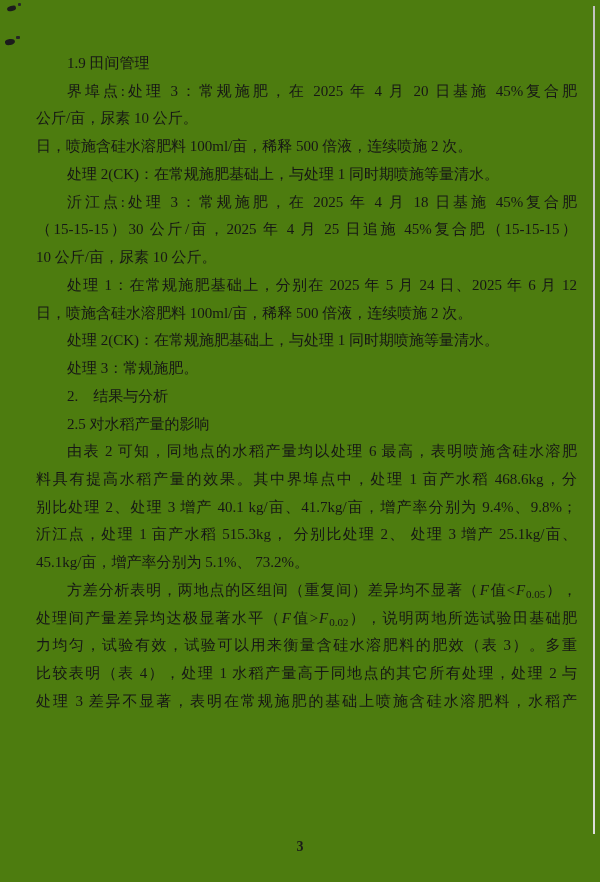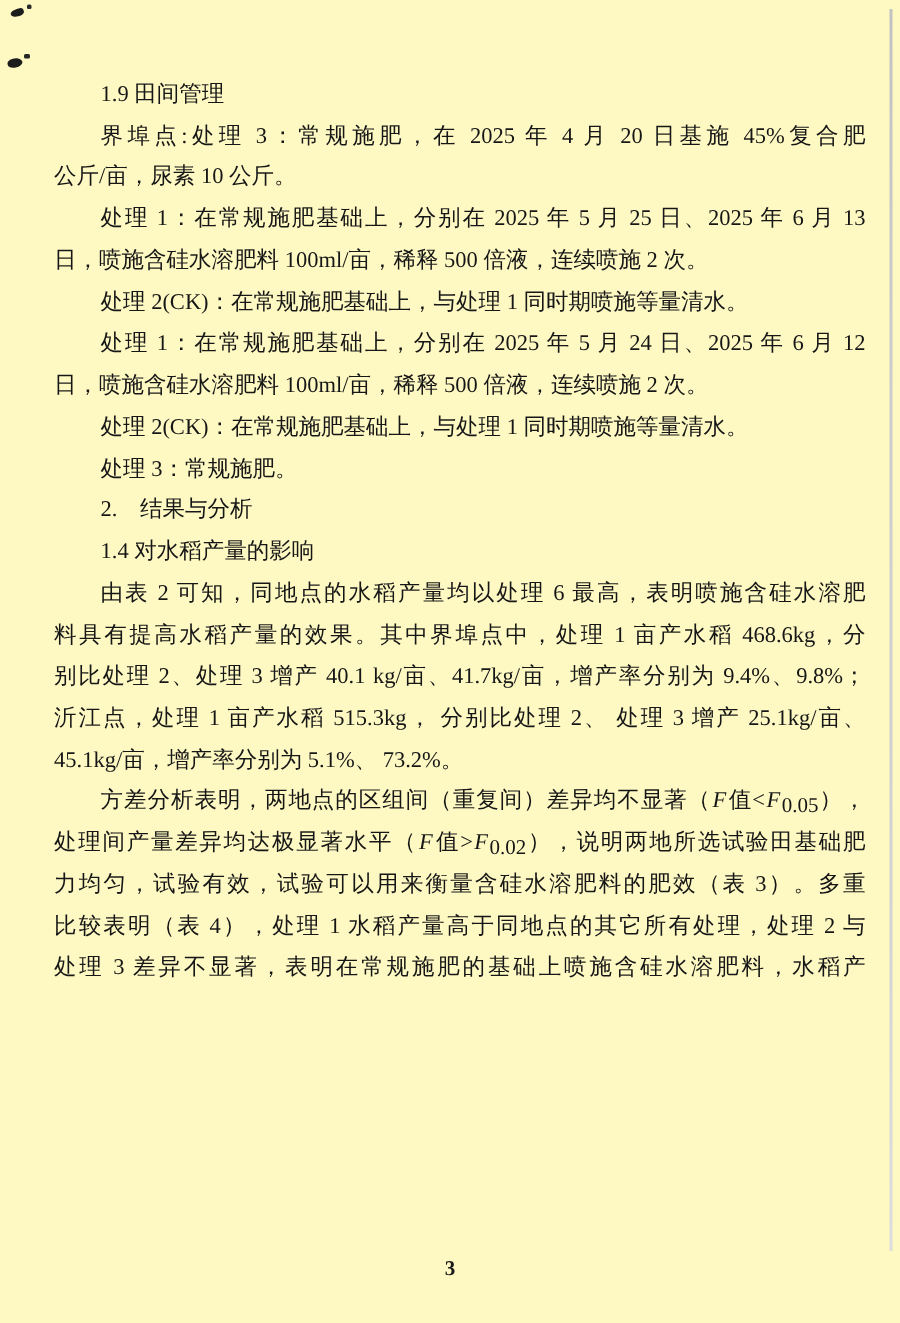--- a/index.html
+++ b/index.html
@@ -4,21 +4,21 @@
 <style>
   html, body {
     margin: 0;
     padding: 0;
     background: #ffffff;
   }
   .page {
     position: relative;
     width: 600px;
     height: 882px;
-    background: #fef9c3;
+    background: #4d7c0f;
     overflow: hidden;
     font-family: "Liberation Serif", "DejaVu Serif", serif;
     color: #161616;
   }
   .content {
     position: absolute;
     left: 36px;
     top: 50px;
     width: 541px;
   }
@@ -34,21 +34,21 @@
   .line.fill {
     text-align: justify;
     text-align-last: justify;
   }
   .line.indent { padding-left: 31px; }
   .line i {
     font-style: italic;
     padding: 0 1px;
   }
   .line sub {
-    font-size: 14px;
+    font-size: 11px;
     line-height: 0;
     vertical-align: -3px;
   }
   .page-number {
     position: absolute;
     top: 839px;
     left: 0;
     width: 600px;
     text-align: center;
     font-size: 14px;
@@ -103,41 +103,45 @@
   <div class="scan-edge"></div>
   <main class="content" id="doc-content">
       <div class="para">
         <div class="line indent">1.9 田间管理</div>
       </div>
       <div class="para">
         <div class="line indent fill">界埠点:处理 3：常规施肥，在 2025 年 4 月 20 日基施 45%复合肥</div>
         <div class="line">公斤/亩，尿素 10 公斤。</div>
       </div>
       <div class="para">
-        <div class="line indent fill">处理 1：在常规施肥基础上，分别在 2025 年 5 月 25 日、2025 年 6 月 13</div>
         <div class="line">日，喷施含硅水溶肥料 100ml/亩，稀释 500 倍液，连续喷施 2 次。</div>
       </div>
       <div class="para">
         <div class="line indent">处理 2(CK)：在常规施肥基础上，与处理 1 同时期喷施等量清水。</div>
+      </div>
+      <div class="para">
+        <div class="line indent fill">沂江点:处理 3：常规施肥，在 2025 年 4 月 18 日基施 45%复合肥</div>
+        <div class="line fill">（15-15-15）30 公斤/亩，2025 年 4 月 25 日追施 45%复合肥（15-15-15）</div>
+        <div class="line">10 公斤/亩，尿素 10 公斤。</div>
       </div>
       <div class="para">
         <div class="line indent fill">处理 1：在常规施肥基础上，分别在 2025 年 5 月 24 日、2025 年 6 月 12</div>
         <div class="line">日，喷施含硅水溶肥料 100ml/亩，稀释 500 倍液，连续喷施 2 次。</div>
       </div>
       <div class="para">
         <div class="line indent">处理 2(CK)：在常规施肥基础上，与处理 1 同时期喷施等量清水。</div>
       </div>
       <div class="para">
         <div class="line indent">处理 3：常规施肥。</div>
       </div>
       <div class="para">
         <div class="line indent">2.　结果与分析</div>
       </div>
       <div class="para">
-        <div class="line indent">1.4 对水稻产量的影响</div>
+        <div class="line indent">2.5 对水稻产量的影响</div>
       </div>
       <div class="para">
         <div class="line indent fill">由表 2 可知，同地点的水稻产量均以处理 6 最高，表明喷施含硅水溶肥</div>
         <div class="line fill">料具有提高水稻产量的效果。其中界埠点中，处理 1 亩产水稻 468.6kg，分</div>
         <div class="line fill">别比处理 2、处理 3 增产 40.1 kg/亩、41.7kg/亩，增产率分别为 9.4%、9.8%；</div>
         <div class="line fill">沂江点，处理 1 亩产水稻 515.3kg， 分别比处理 2、 处理 3 增产 25.1kg/亩、</div>
         <div class="line">45.1kg/亩，增产率分别为 5.1%、 73.2%。</div>
       </div>
       <div class="para">
         <div class="line indent fill">方差分析表明，两地点的区组间（重复间）差异均不显著（<i>F</i>值&lt;<i>F</i><sub>0.05</sub>），</div>

